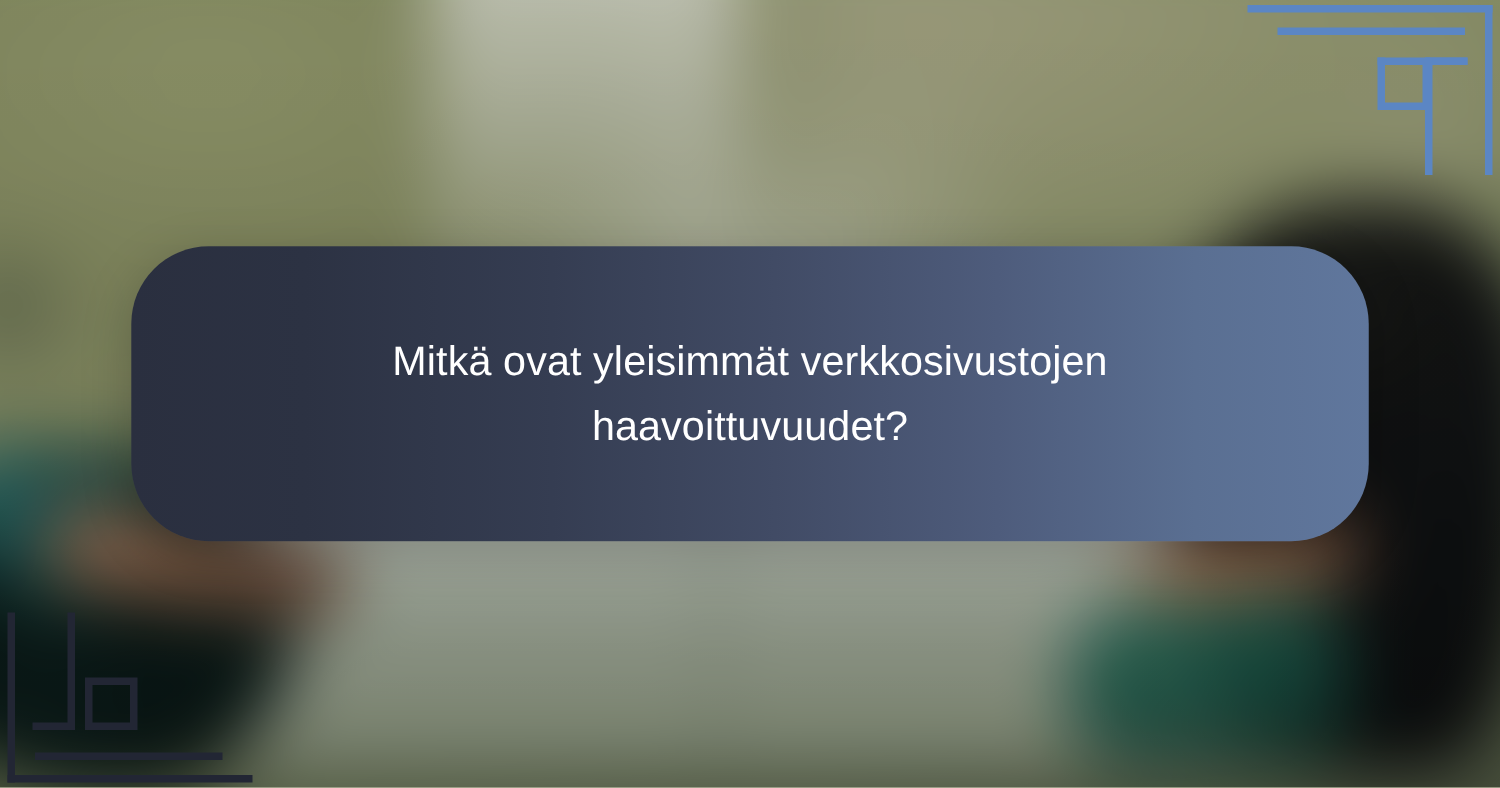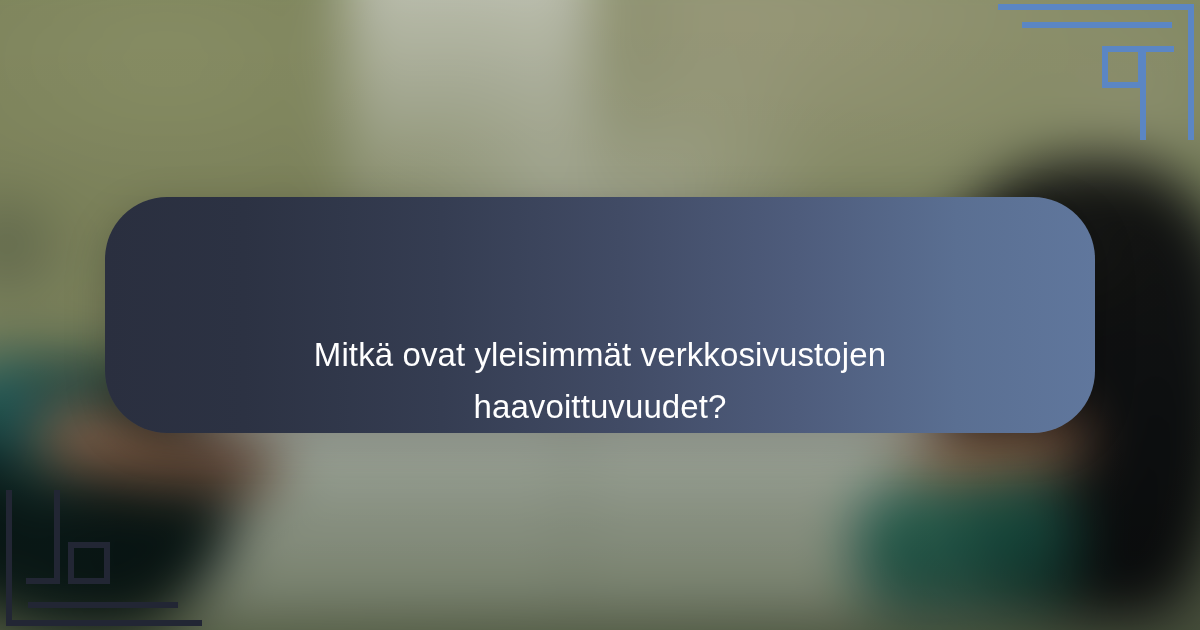--- a/index.html
+++ b/index.html
@@ -198,21 +198,21 @@
     border-radius: 62px;
     background: linear-gradient(90deg,
         #2a2f3f 0%,
         #2c3243 14%,
         #353d52 34%,
         #414b65 52%,
         #4e5c7c 70%,
         #5a6f92 86%,
         #60779d 100%);
     display: flex;
-    align-items: flex-end;
+    align-items: center;
     justify-content: center;
     box-shadow: 0 10px 40px rgba(0,0,0,0.22);
   }
 
   .card-text {
     color: #ffffff;
     font-family: "Liberation Sans", sans-serif;
     font-size: 33px;
     font-weight: 400;
     line-height: 1.58;

